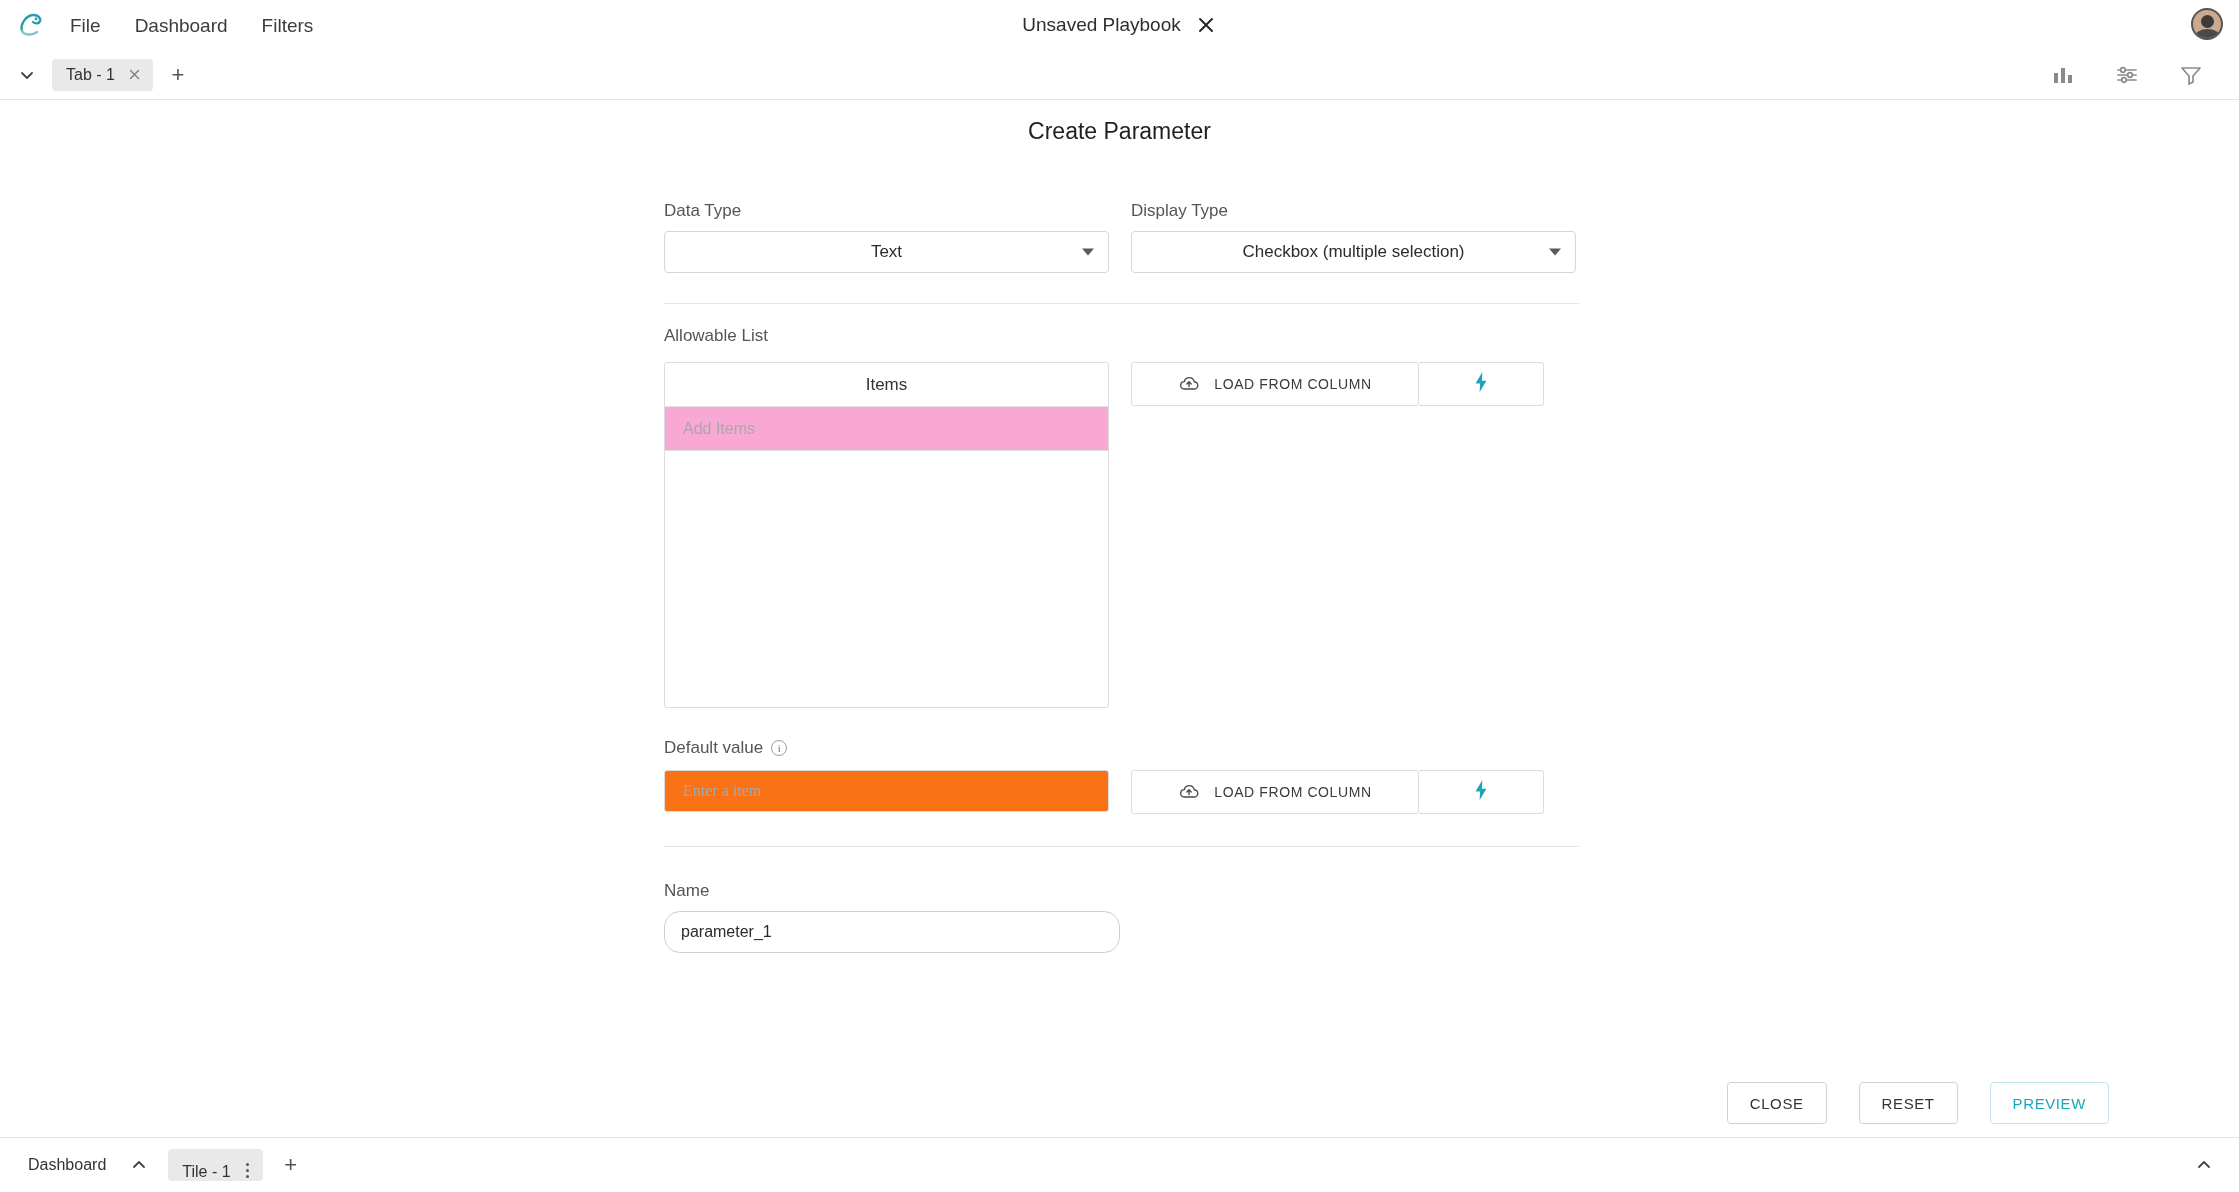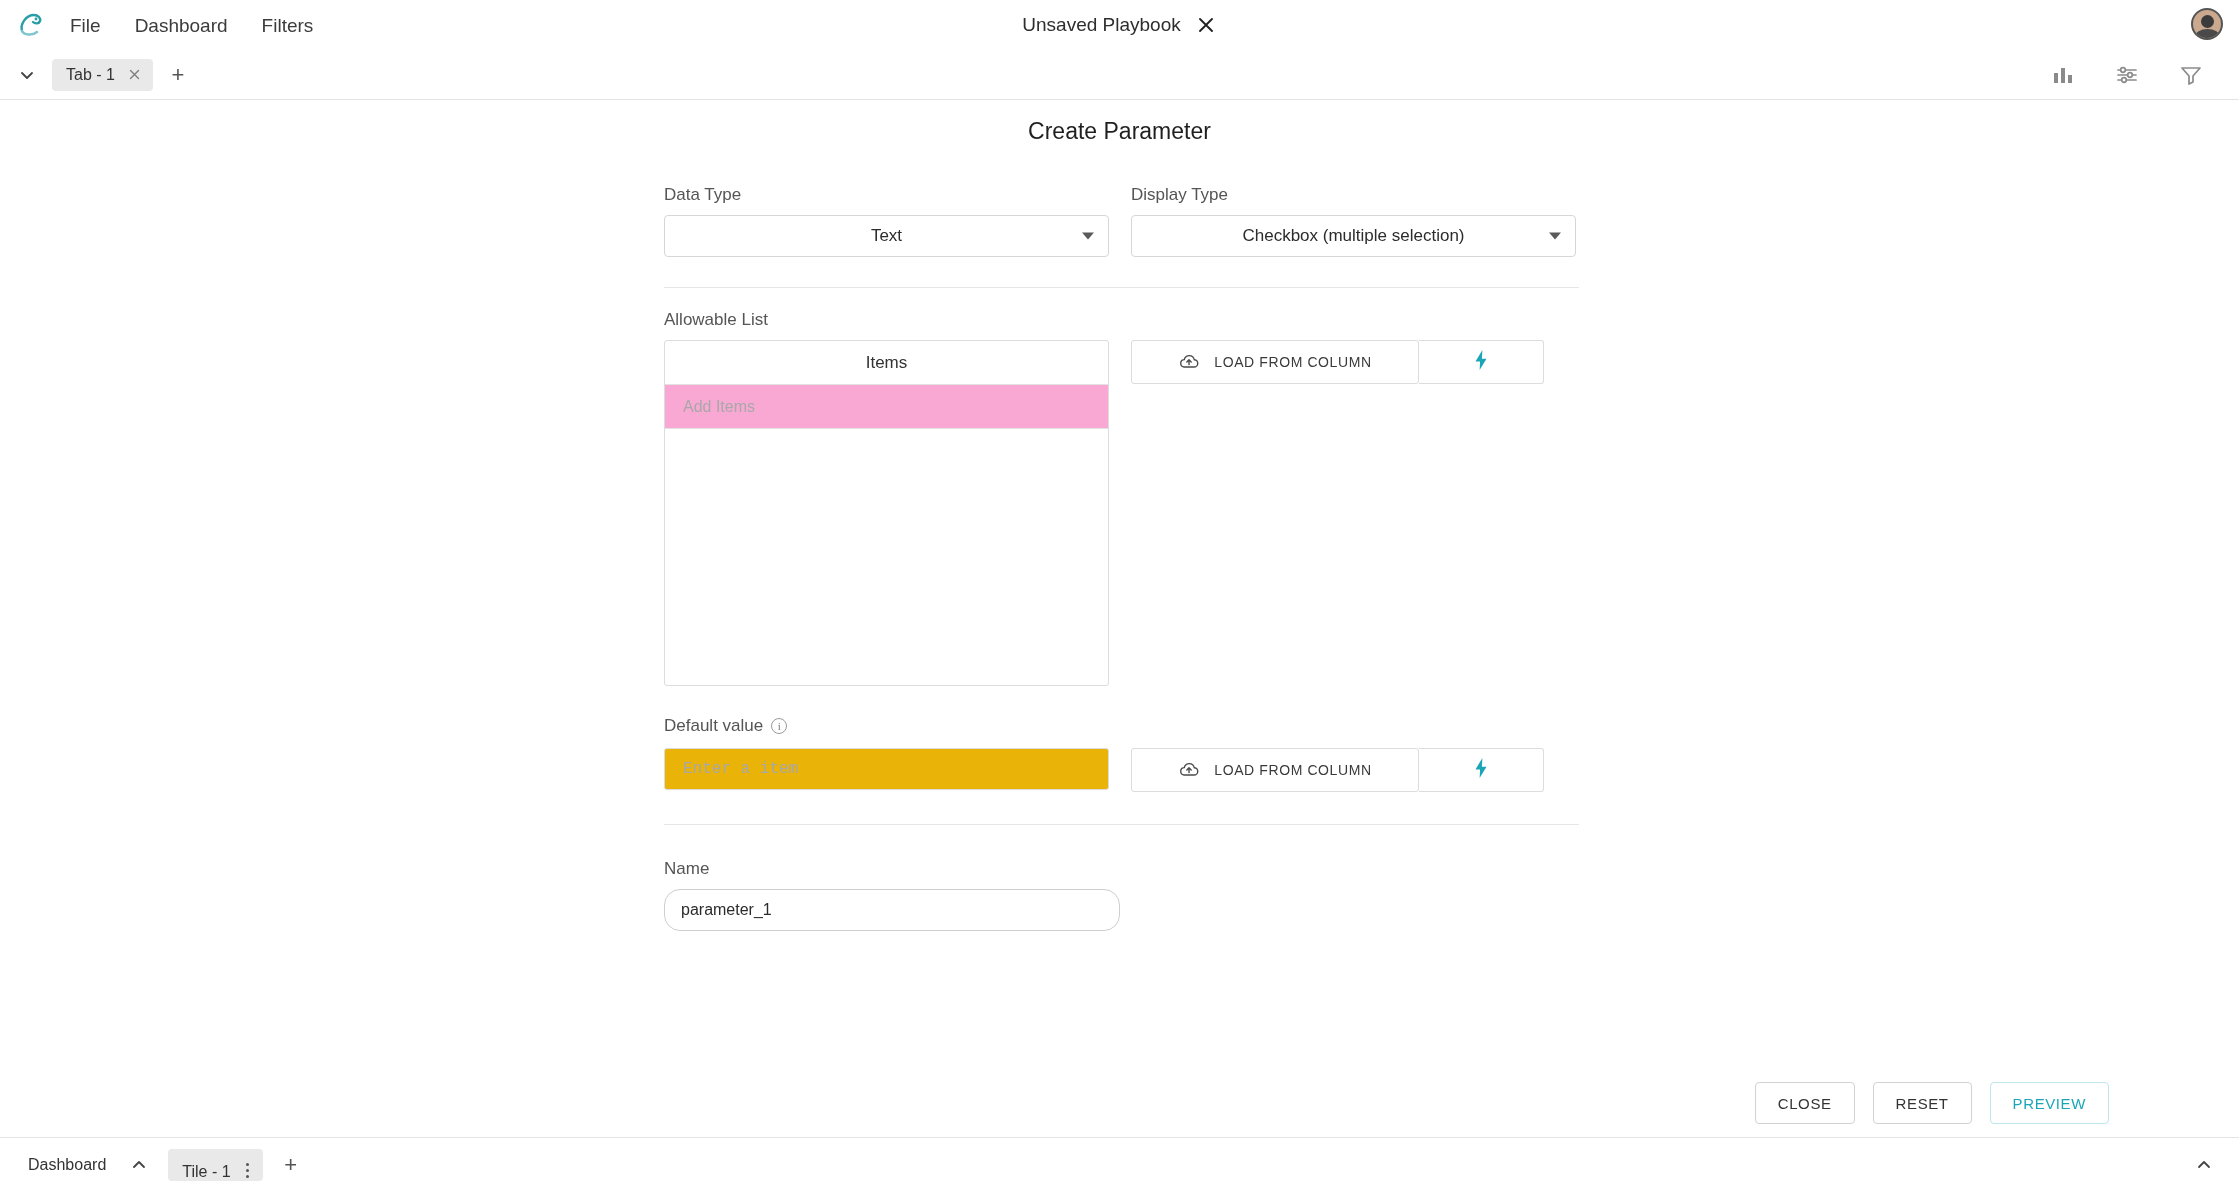--- a/index.html
+++ b/index.html
@@ -154,21 +154,21 @@
     color: #1f1f1f;
   }
 
   .form {
     position: absolute;
     top: 185px;
     left: 664px;
     width: 915px;
   }
 
-  .row { display: flex; }
+  .row { display: flex; margin-top: 16px; }
   .field-label {
     font-size: 17px;
     color: #555;
     margin-bottom: 10px;
   }
   .col-left  { width: 445px; }
   .col-right { width: 445px; margin-left: 22px; }
 
   .select {
     position: relative;
@@ -277,22 +277,22 @@
   }
   .text-input {
     width: 445px;
     height: 42px;
     border: 1px solid #dcdcdc;
     border-radius: 3px;
     padding: 0 18px;
     font-size: 16px;
     color: #333;
     outline: none;
-    background: #eab308;
-    font-family: Liberation Mono, monospace;
+    background: #f97316;
+    font-family: Liberation Serif, serif;
   }
   .text-input::placeholder { color: #a8a8a8; }
 
   .name-wrap { margin-top: 34px; }
   .name-input {
     width: 456px;
     height: 42px;
     border: 1px solid #cfcfcf;
     border-radius: 16px;
     padding: 0 16px;
@@ -302,21 +302,21 @@
     background: #fff;
     font-family: "Liberation Sans", sans-serif;
   }
 
   
   .footer-buttons {
     position: absolute;
     right: 130px;
     top: 1082px;
     display: flex;
-    gap: 18px;
+    gap: 32px;
   }
   .btn {
     height: 42px;
     min-width: 84px;
     padding: 0 22px;
     border: 1px solid #d2d2d2;
     border-radius: 4px;
     background: #fff;
     font-size: 15px;
     letter-spacing: .6px;

